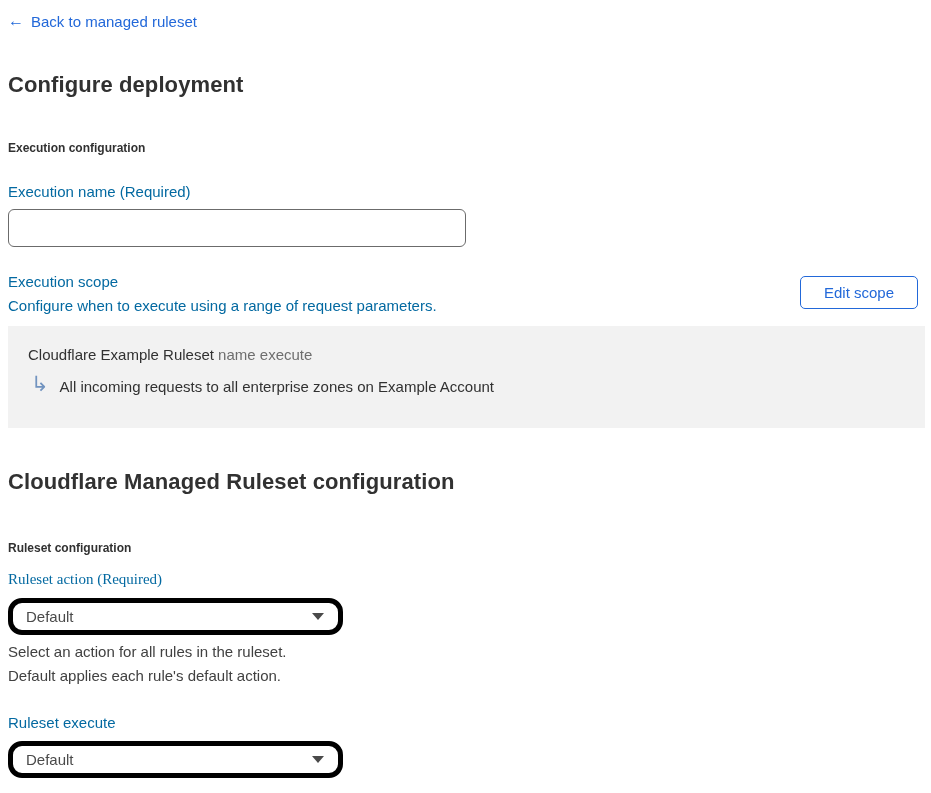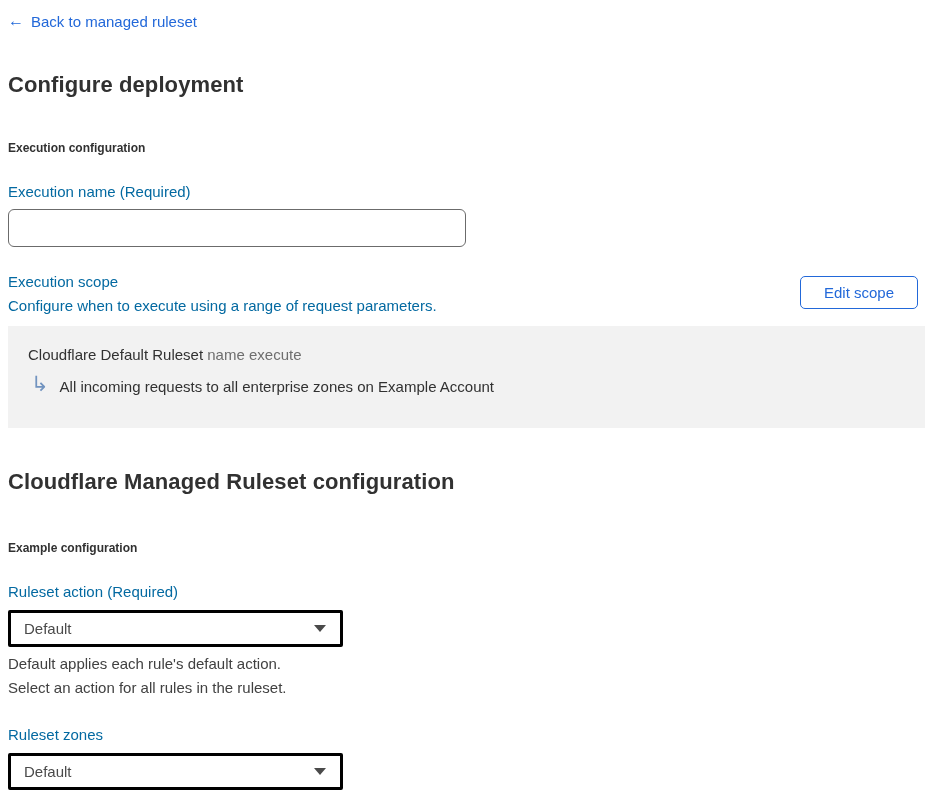--- a/index.html
+++ b/index.html
@@ -75,36 +75,36 @@
   }
   .panel-line2 .turn-arrow {
     color: #7294c0; font-size: 21px; line-height: 1;
     position: relative; top: -3px;
   }
 
   
   .select-box {
     margin-top: 10px;
     width: 335px; height: 37px;
-    border: 3px solid #000000; border-radius: 2px;
+    border: 5px solid #000000; border-radius: 14px;
     background: #fff; cursor: pointer;
     display: flex; align-items: center; justify-content: space-between;
     padding: 0 14px 0 13px;
   }
   .select-box .value { font-size: 15px; color: #4a4a4a; }
   .caret {
     width: 0; height: 0;
     border-left: 6px solid transparent;
     border-right: 6px solid transparent;
     border-top: 7px solid #4a4a4a;
   }
   .help-text { font-size: 15px; color: #414141; margin-top: 6px; line-height: 1.5; }
   .help-text + .help-text { margin-top: 1px; }
 
-  .lbl-action { margin-top: 28px; }
+  .lbl-action { margin-top: 16px; font-family: Liberation Serif, serif; }
   .lbl-status { margin-top: 27px; }
   .sub-ruleset { margin-top: 46px; }
 </style>
 </head>
 <body>
 
 <div class="page">
 
   <a class="back-link">
     <span class="arrow">←</span>
@@ -121,40 +121,40 @@
   <div class="scope-row">
     <div>
       <div class="field-label">Execution scope</div>
       <div class="scope-desc">Configure when to execute using a range of request parameters.</div>
     </div>
     <button class="btn-outline">Edit scope</button>
   </div>
 
   <div class="scope-panel">
     <div class="panel-line1">
-      <span>Cloudflare Default Ruleset</span><span class="muted"> name execute</span>
+      <span>Cloudflare Example Ruleset</span><span class="muted"> name execute</span>
     </div>
     <div class="panel-line2">
       <span class="turn-arrow">↳</span>
       <span>All incoming requests to all enterprise zones on Example Account</span>
     </div>
   </div>
 
   <h1 class="page-title h-ruleset-cfg">Cloudflare Managed Ruleset configuration</h1>
 
-  <h2 class="section-heading sub-ruleset">Example configuration</h2>
+  <h2 class="section-heading sub-ruleset">Ruleset configuration</h2>
 
   <div class="field-label lbl-action">Ruleset action (Required)</div>
   <div class="select-box">
     <span class="value">Default</span>
     <span class="caret"></span>
   </div>
+  <div class="help-text">Select an action for all rules in the ruleset.</div>
   <div class="help-text">Default applies each rule's default action.</div>
-  <div class="help-text">Select an action for all rules in the ruleset.</div>
 
-  <div class="field-label lbl-status">Ruleset zones</div>
+  <div class="field-label lbl-status">Ruleset execute</div>
   <div class="select-box">
     <span class="value">Default</span>
     <span class="caret"></span>
   </div>
   
 
 </div>
 
 </body></html>

